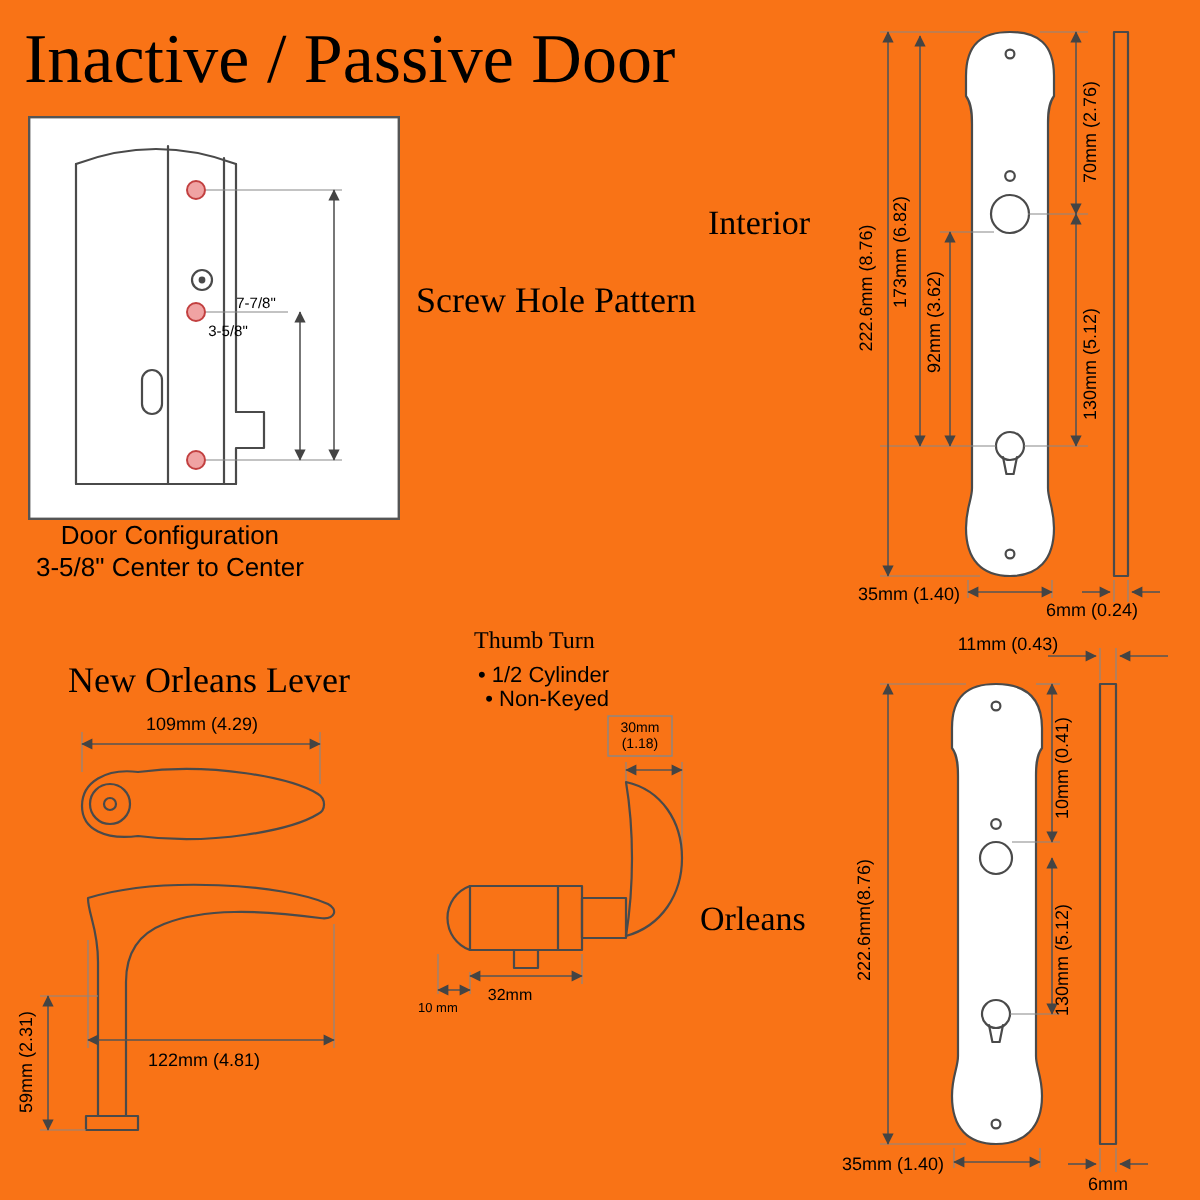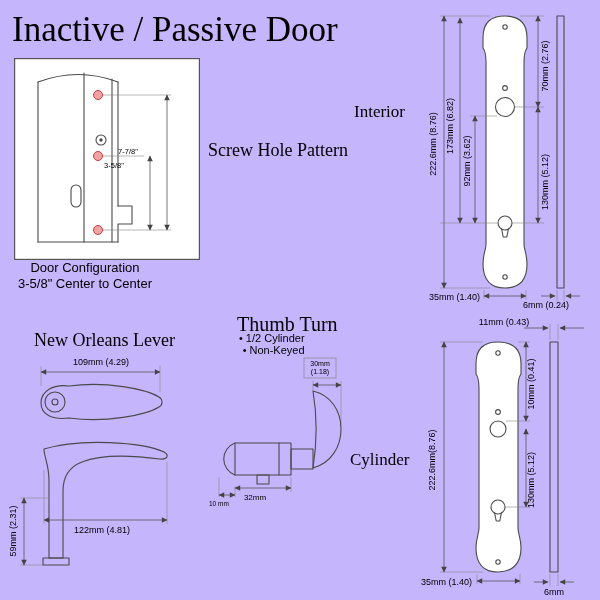--- a/index.html
+++ b/index.html
@@ -1,21 +1,21 @@
 <!DOCTYPE html>
 <html><head>
 <meta charset="utf-8">
 <style>
   html,body{margin:0;padding:0;background:#fff;}
-  .canvas{position:relative;width:600px;height:600px;background:#c4b5fd;overflow:hidden;
+  .canvas{position:relative;width:600px;height:600px;background:#f97316;overflow:hidden;
           font-family:"Liberation Sans",sans-serif;color:#000;}
   .abs{position:absolute;}
   .title{font-family:"Liberation Serif",serif;font-size:35px;font-weight:400;white-space:nowrap;color:#000;}
   .hserif{font-family:"Liberation Serif",serif;color:#000;white-space:nowrap;}
-  .h19{font-size:17px;} .h18{font-size:18px;text-align:center;} .h16{font-size:20px;}
+  .h19{font-size:17px;} .h18{font-size:18px;text-align:center;} .h16{font-size:12px;}
   .config{font-size:13px;line-height:1.22;color:#000;white-space:nowrap;}
   ul.bullets{margin:0;padding:0;list-style:none;font-size:11px;color:#000;}
   ul.bullets li{white-space:nowrap;text-align:right;}
   ul.bullets li::before{content:"\2022";margin-right:3px;}
   svg{display:block;overflow:visible;}
   .frame{fill:#fff;stroke:#555;stroke-width:1.2;}
   .draw{fill:none;stroke:#4a4a4a;stroke-width:1.1;stroke-linejoin:round;stroke-linecap:round;}
   .plate{fill:#fff;stroke:#4a4a4a;stroke-width:1.1;}
   .dim{stroke:#555;stroke-width:0.8;fill:none;}
   .ext{stroke:#888;stroke-width:0.6;fill:none;}
@@ -184,21 +184,21 @@
       <line class="ext" x1="14" y1="122" x2="14" y2="142"></line>
       <line class="ext" x1="30" y1="131" x2="30" y2="142"></line>
       <line class="ext" x1="86" y1="122" x2="86" y2="137"></line>
       <line class="dim" x1="30" y1="133" x2="86" y2="133" marker-start="url(#m4)" marker-end="url(#m4)"></line>
       <text class="t8" x="50" y="145" text-anchor="middle">32mm</text>
       <line class="dim" x1="14" y1="140" x2="30" y2="140" marker-start="url(#m4)" marker-end="url(#m4)"></line>
       <text class="t65" x="4" y="151" text-anchor="start">10 mm</text>
     </g>
   </svg>
 
-  <div class="abs hserif h19" style="left:350px;top:450px;">Cylinder</div>
+  <div class="abs hserif h19" style="left:350px;top:450px;">Orleans</div>
 
   <svg class="abs" style="left:420px;top:312px;" width="180" height="288" viewBox="0 0 180 288">
     <defs>
       <marker id="m5" viewBox="0 0 8 8" markerWidth="8" markerHeight="8" refX="7" refY="4" orient="auto-start-reverse">
         <path d="M0.5,0.5 L7.5,4 L0.5,7.5 Z" fill="#444"></path>
       </marker>
     </defs>
     <g>
       <text class="t9" x="84" y="13" text-anchor="middle">11mm (0.43)</text>
       <line class="ext" x1="130" y1="28" x2="130" y2="12"></line>

